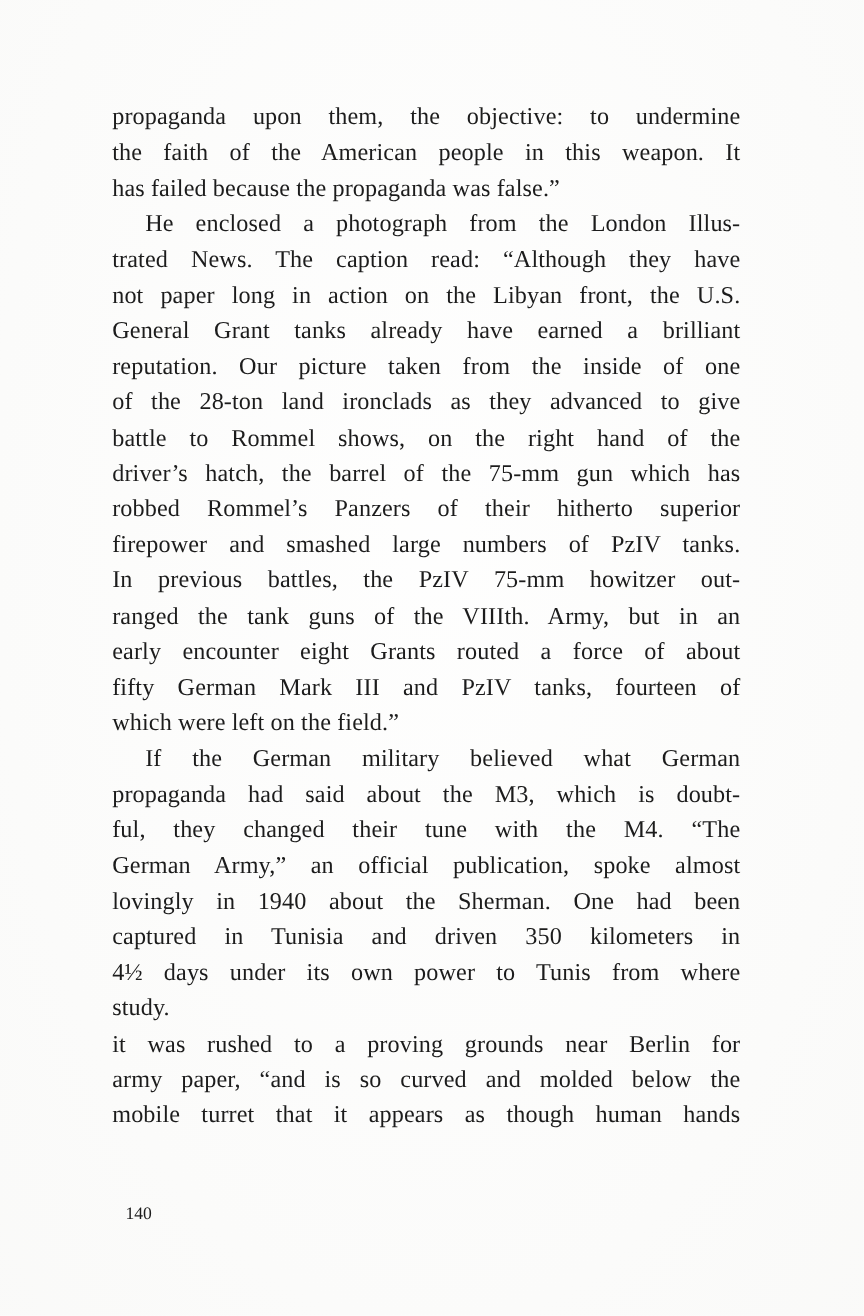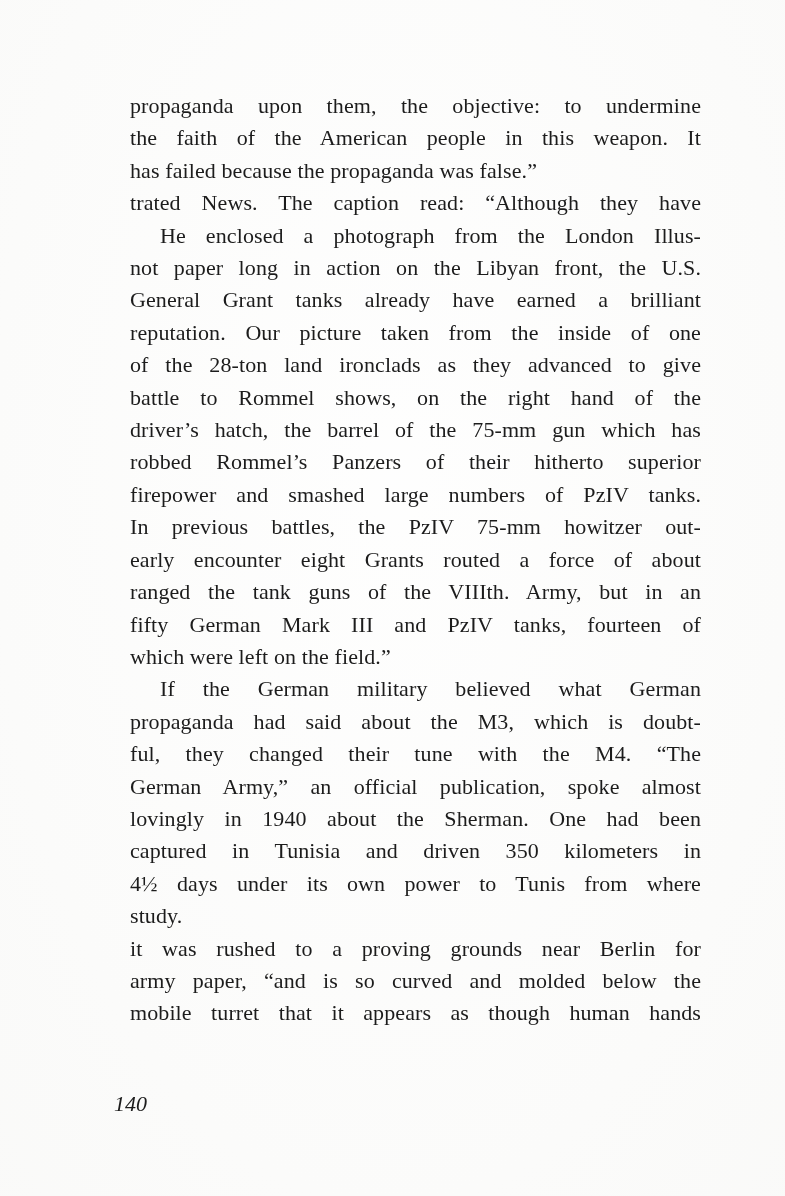--- a/index.html
+++ b/index.html
@@ -19,21 +19,21 @@
     position: absolute;
     left: 0; top: 0;
     width: 785px;
     height: 1196px;
     background:
       radial-gradient(ellipse at 50% 40%, rgba(255,255,255,0.6), rgba(240,240,238,0.25)),
       #fdfdfc;
   }
   .text-block {
     position: absolute;
-    left: 130px;
+    left: 102px;
     top: 90px;
     width: 571px;
     font-size: 22px;
     line-height: 32.4px;
     letter-spacing: 0.1px;
   }
   .line {
     text-align: justify;
     text-align-last: justify;
     text-justify: inter-word;
@@ -43,47 +43,46 @@
     text-indent: 30px;
   }
   .line.para-end {
     text-align-last: left;
     font-family: Liberation Serif, serif;
   }
   .page-number {
     position: absolute;
     left: 114px;
     top: 1088px;
-    font-size: 22px;
+    font-size: 16px;
     line-height: 32px;
     text-align: left;
-    font-style: italic;
   }
 </style>
 </head>
 <body>
 
 <div class="book-page">
   <div class="text-block">
     <div class="line">propaganda upon them, the objective: to undermine</div>
     <div class="line">the faith of the American people in this weapon. It</div>
     <div class="line para-end">has failed because the propaganda was false.”</div>
+    <div class="line indent">He enclosed a photograph from the London Illus-</div>
     <div class="line">trated News. The caption read: “Although they have</div>
-    <div class="line indent">He enclosed a photograph from the London Illus-</div>
     <div class="line">not paper long in action on the Libyan front, the U.S.</div>
     <div class="line">General Grant tanks already have earned a brilliant</div>
     <div class="line">reputation. Our picture taken from the inside of one</div>
     <div class="line">of the 28-ton land ironclads as they advanced to give</div>
     <div class="line">battle to Rommel shows, on the right hand of the</div>
     <div class="line">driver’s hatch, the barrel of the 75-mm gun which has</div>
     <div class="line">robbed Rommel’s Panzers of their hitherto superior</div>
     <div class="line">firepower and smashed large numbers of PzIV tanks.</div>
     <div class="line">In previous battles, the PzIV 75-mm howitzer out-</div>
+    <div class="line">ranged the tank guns of the VIIIth. Army, but in an</div>
     <div class="line">early encounter eight Grants routed a force of about</div>
-    <div class="line">ranged the tank guns of the VIIIth. Army, but in an</div>
     <div class="line">fifty German Mark III and PzIV tanks, fourteen of</div>
     <div class="line para-end">which were left on the field.”</div>
     <div class="line indent">If the German military believed what German</div>
     <div class="line">propaganda had said about the M3, which is doubt-</div>
     <div class="line">ful, they changed their tune with the M4. “The</div>
     <div class="line">German Army,” an official publication, spoke almost</div>
     <div class="line">lovingly in 1940 about the Sherman. One had been</div>
     <div class="line">captured in Tunisia and driven 350 kilometers in</div>
     <div class="line">4½ days under its own power to Tunis from where</div>
     <div class="line para-end">study.</div>

